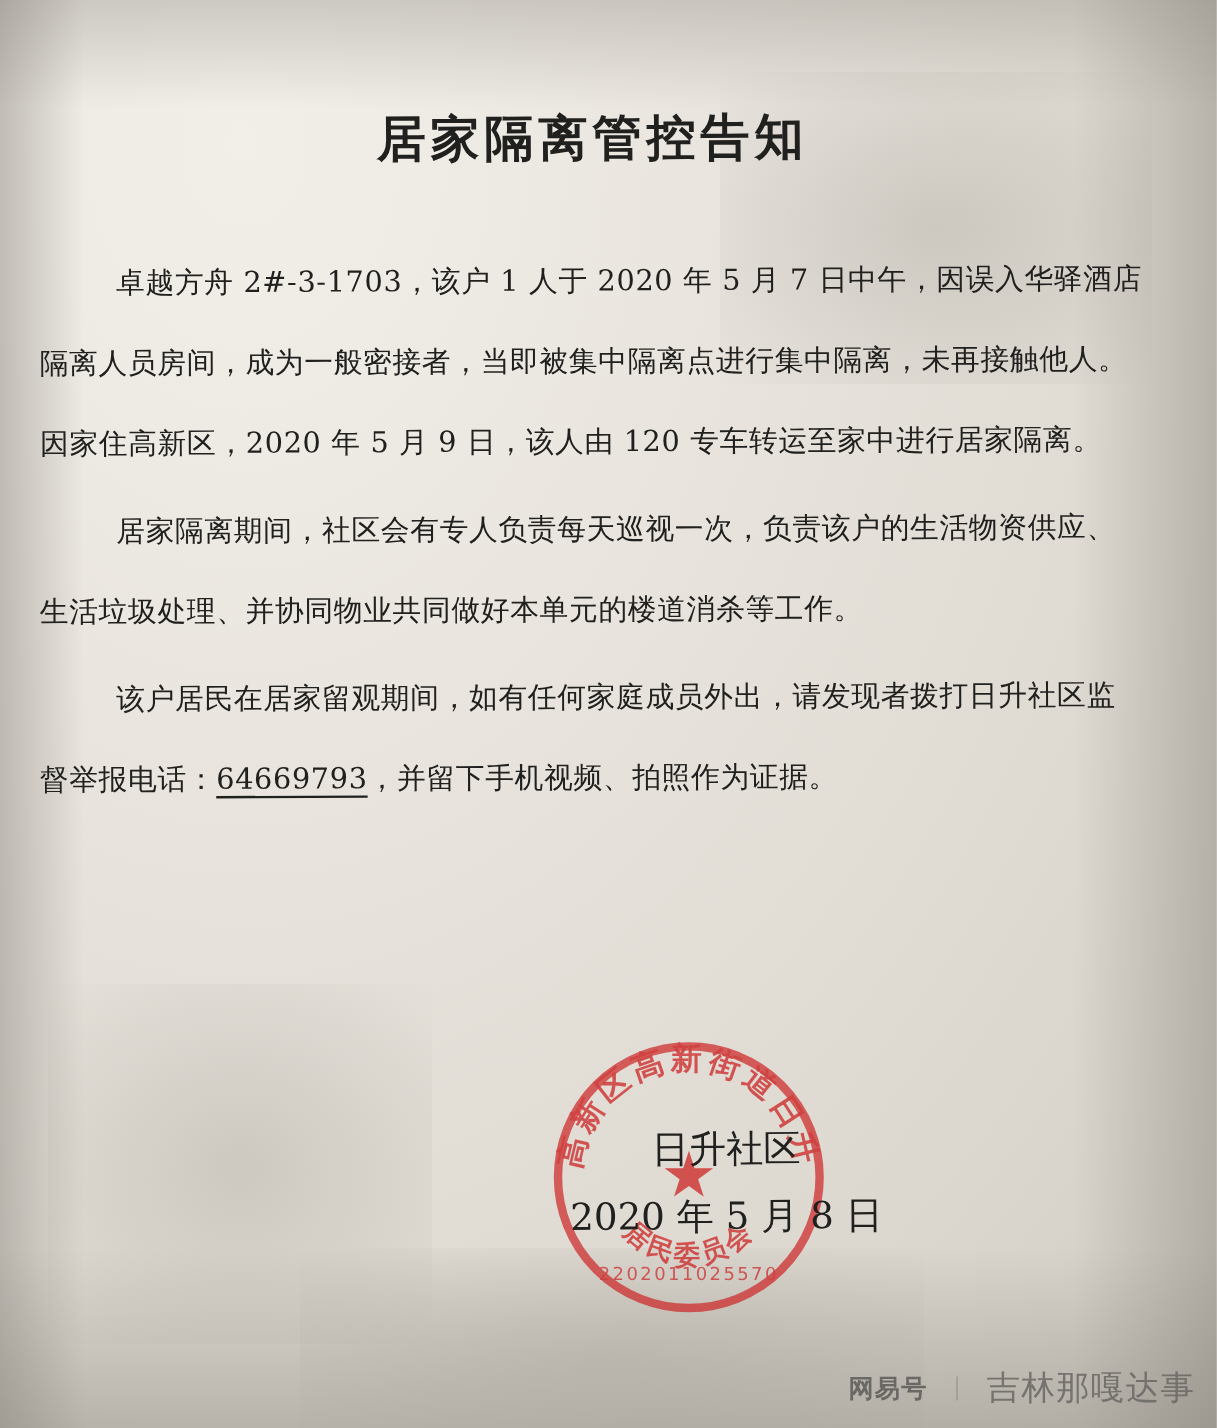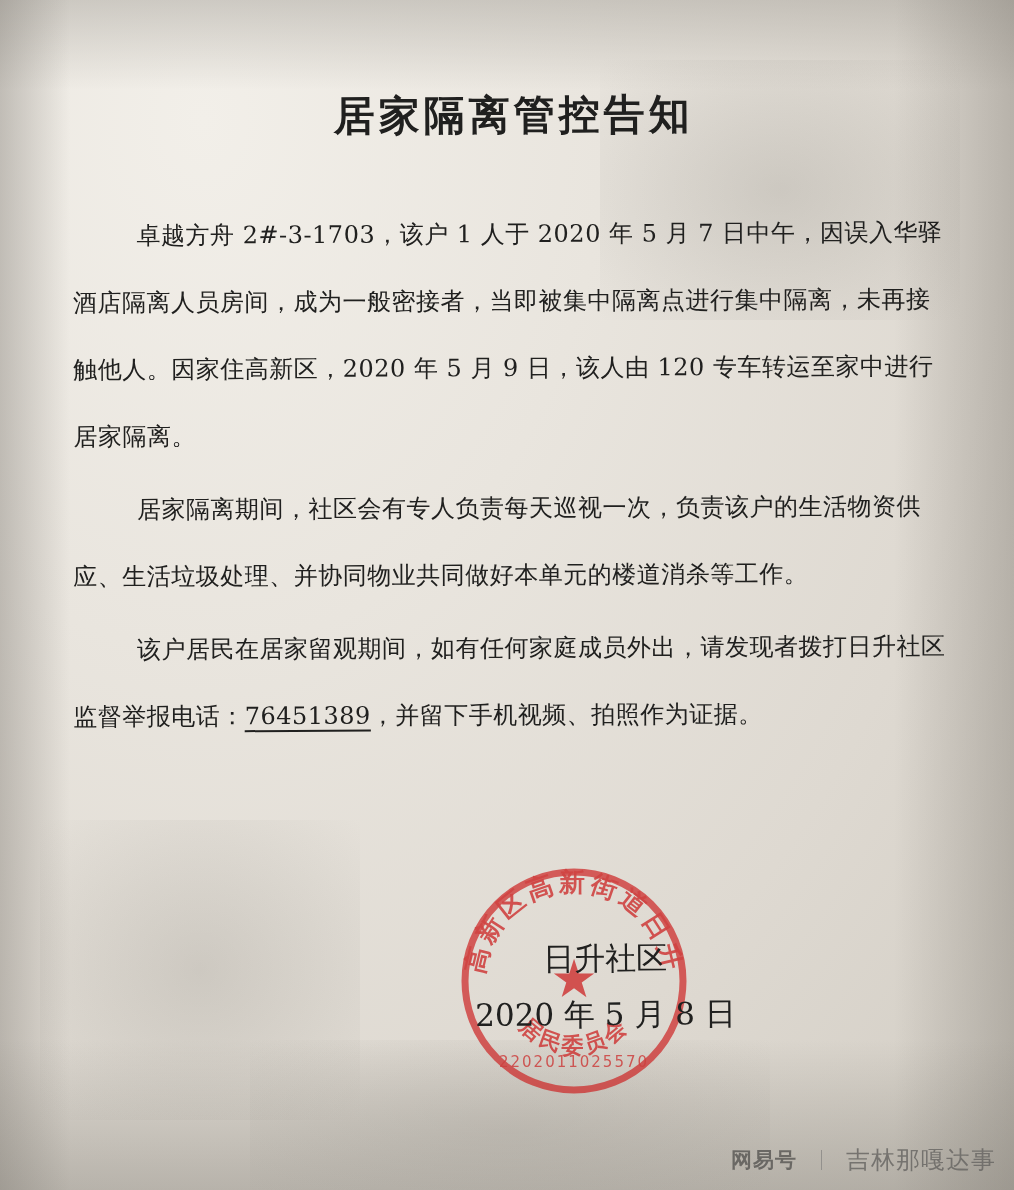--- a/index.html
+++ b/index.html
@@ -46,21 +46,20 @@
     background: radial-gradient(ellipse at center, rgba(150,146,138,0.28), rgba(150,146,138,0));
   }
   .shade.blotch3 {
     left: 250px; top: 1040px; width: 520px; height: 180px;
     background: radial-gradient(ellipse at center, rgba(160,156,148,0.30), rgba(160,156,148,0));
   }
 
   .doc {
     position: relative;
     padding: 0 60px 0 33px;
-    margin-left: 40px;
   }
   .doc-title {
     margin: 0;
     padding-top: 88px;
     text-align: center;
     font-size: 41px;
     font-weight: 700;
     letter-spacing: 4px;
     transform: rotate(-0.35deg);
   }
@@ -121,21 +120,21 @@
     font-weight: 700;
     color: #5d5b58;
     letter-spacing: 1px;
   }
   .wm-div {
     width: 1px;
     height: 20px;
     background: #8d8b88;
   }
   .wm-text {
-    font-size: 24px;
+    font-size: 28px;
     color: #6a6865;
     letter-spacing: 1px;
   }
 </style>
 </head>
 <body>
 
 <div id="page">
 
   <div class="shade top"></div>
@@ -154,21 +153,21 @@
 
       <p class="para">
         <span>卓越方舟 2#-3-1703，该户 1 人于 2020 年 5 月 7 日中午，因误入华驿酒店隔离人员房间，成为一般密接者，当即被集中隔离点进行集中隔离，未再接触他人。因家住高新区，2020 年 5 月 9 日，该人由 120 专车转运至家中进行居家隔离。</span>
       </p>
 
       <p class="para">
         <span>居家隔离期间，社区会有专人负责每天巡视一次，负责该户的生活物资供应、生活垃圾处理、并协同物业共同做好本单元的楼道消杀等工作。</span>
       </p>
 
       <p class="para">
-        <span>该户居民在居家留观期间，如有任何家庭成员外出，请发现者拨打日升社区监督举报电话：</span><span class="u">76451389</span><span>，并留下手机视频、拍照作为证据。</span>
+        <span>该户居民在居家留观期间，如有任何家庭成员外出，请发现者拨打日升社区监督举报电话：</span><span class="u">64669793</span><span>，并留下手机视频、拍照作为证据。</span>
       </p>
 
     </div>
   </div>
 
   <div class="stamp">
     <svg width="238" height="238" viewBox="0 0 238 238" xmlns="http://www.w3.org/2000/svg">
       <defs>
         <path id="arcTop" d="M 29 119 A 90 90 0 0 1 209 119"></path>
         <path id="arcBottom" d="M 47 119 A 72 72 0 0 0 191 119"></path>

